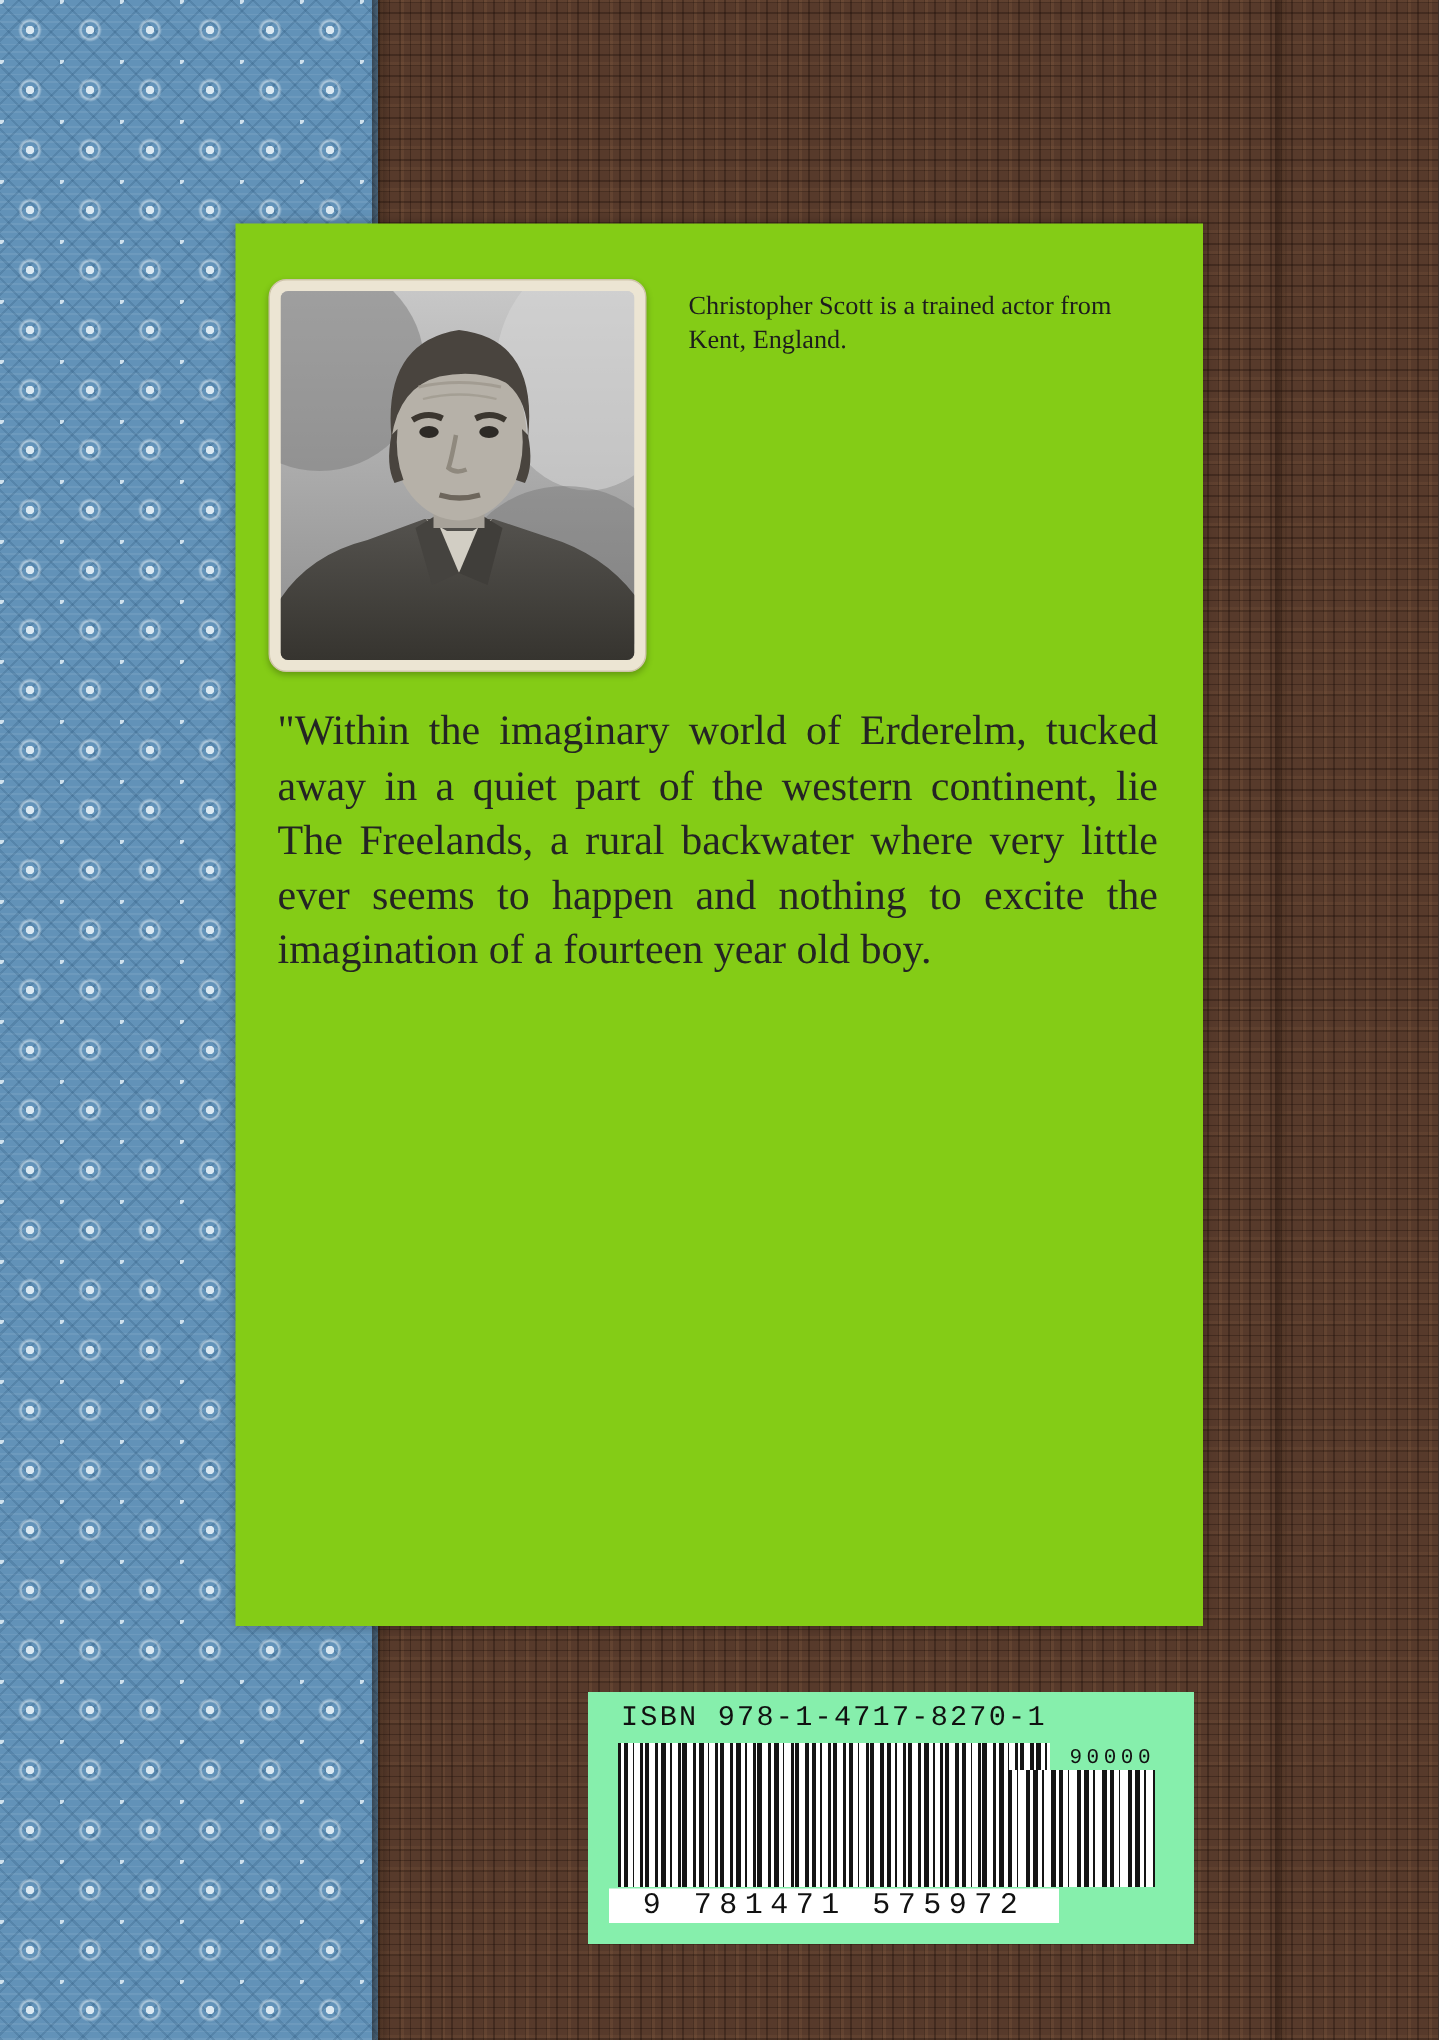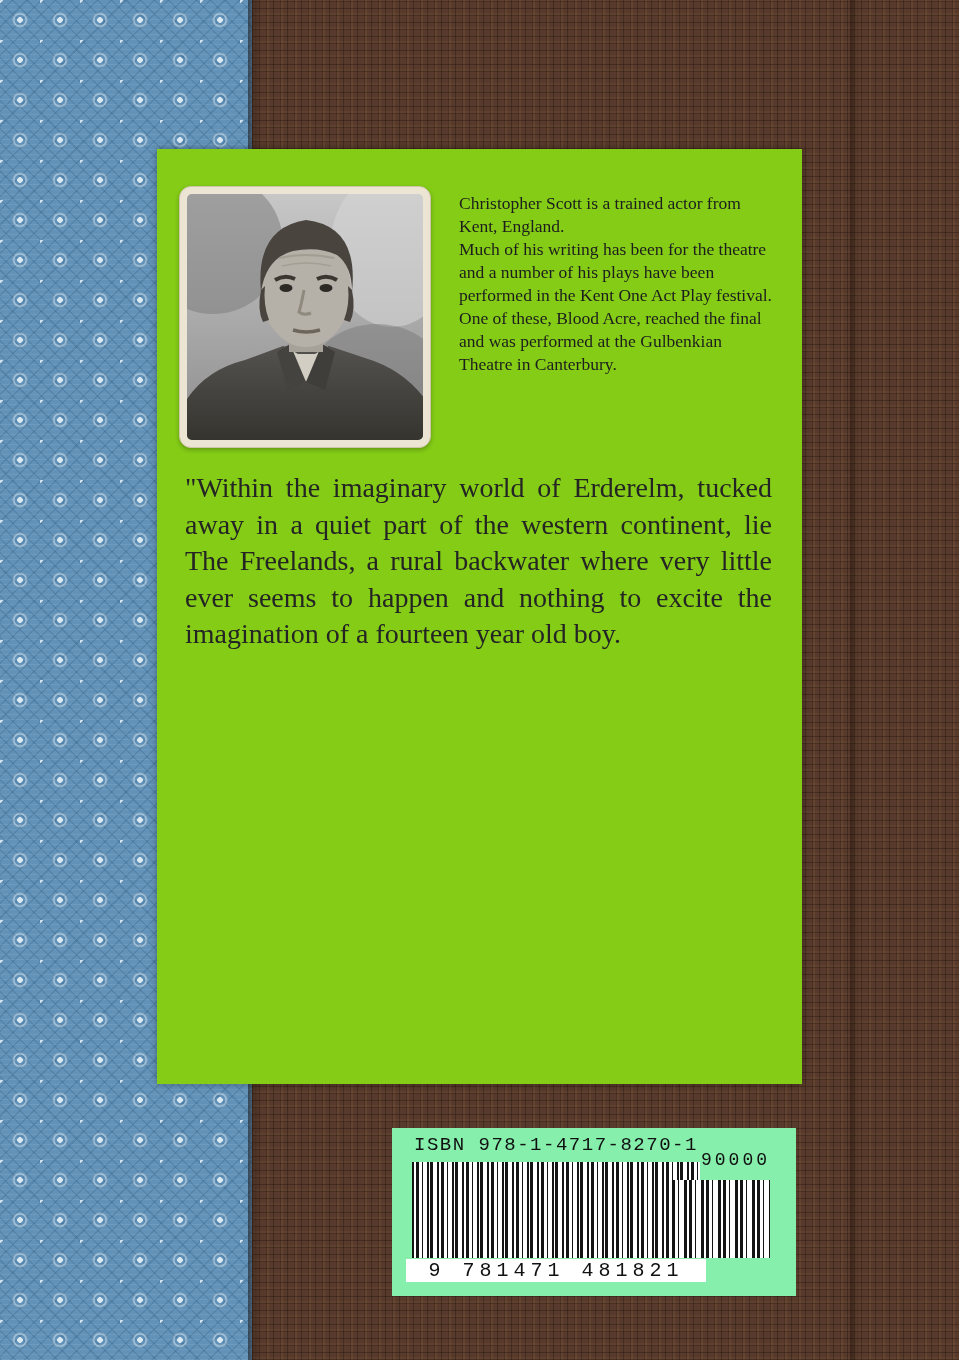--- a/index.html
+++ b/index.html
@@ -110,22 +110,22 @@
   }
   .isbn-line {
     position: absolute;
     top: 6px; left: 22px;
     font-size: 19px;
     letter-spacing: 1.5px;
     white-space: nowrap;
   }
   .price-code {
     position: absolute;
-    top: 22px; right: 26px;
-    font-size: 18px;
+    top: 36px; right: 26px;
+    font-size: 14px;
     letter-spacing: 3px;
   }
   .main-bars {
     position: absolute;
     left: 20px; top: 34px;
     width: 288px; height: 96px;
     background-image: repeating-linear-gradient(90deg,
       #141414 0 2px,  #fff 2px 4px,
       #141414 4px 7px, #fff 7px 10px,
       #141414 10px 11px, #fff 11px 15px,
@@ -197,31 +197,30 @@
             <ellipse cx="139" cy="94" rx="6.5" ry="4" fill="#2d2a26"></ellipse>
             <path d="M117 96 Q114 112 112 118 Q117 122 124 119" stroke="#8f897e" stroke-width="3" fill="none"></path>
             <path d="M106 136 Q119 140 133 136" stroke="#6d665c" stroke-width="3.5" fill="none"></path>
             <path d="M92 64 Q119 58 147 64" stroke="#9d978c" stroke-width="2" fill="none" opacity="0.8"></path>
             <path d="M95 72 Q119 66 144 72" stroke="#9d978c" stroke-width="1.5" fill="none" opacity="0.7"></path>
           </svg>
         </div>
       </div>
       <div class="bio">
         <p>Christopher Scott is a trained actor from Kent, England.</p>
-        <p>Much of his writing has been for the theatre and a number of his plays have been performed in the Kent One Act Play festival. One of these, Blood Acre, reached the final and was performed at the Gulbenkian Theatre in Canterbury.</p>
       </div>
     </div>
 
     <div class="blurb">
       <p>"Within the imaginary world of Erderelm, tucked away in a quiet part of the western continent, lie The Freelands, a rural backwater where very little ever seems to happen and nothing to excite the imagination of a fourteen year old boy.</p>
     </div>
 
   </div>
 
   <div class="barcode-box">
     <div class="isbn-line">ISBN 978-1-4717-8270-1</div>
     <div class="price-code">90000</div>
     <div class="main-bars"></div>
-    <div class="barcode-digits">9 781471 481821</div>
+    <div class="barcode-digits">9 781471 575972</div>
     <div class="addon-bars"></div>
   </div>
 
 </div>
 
 </body></html>

